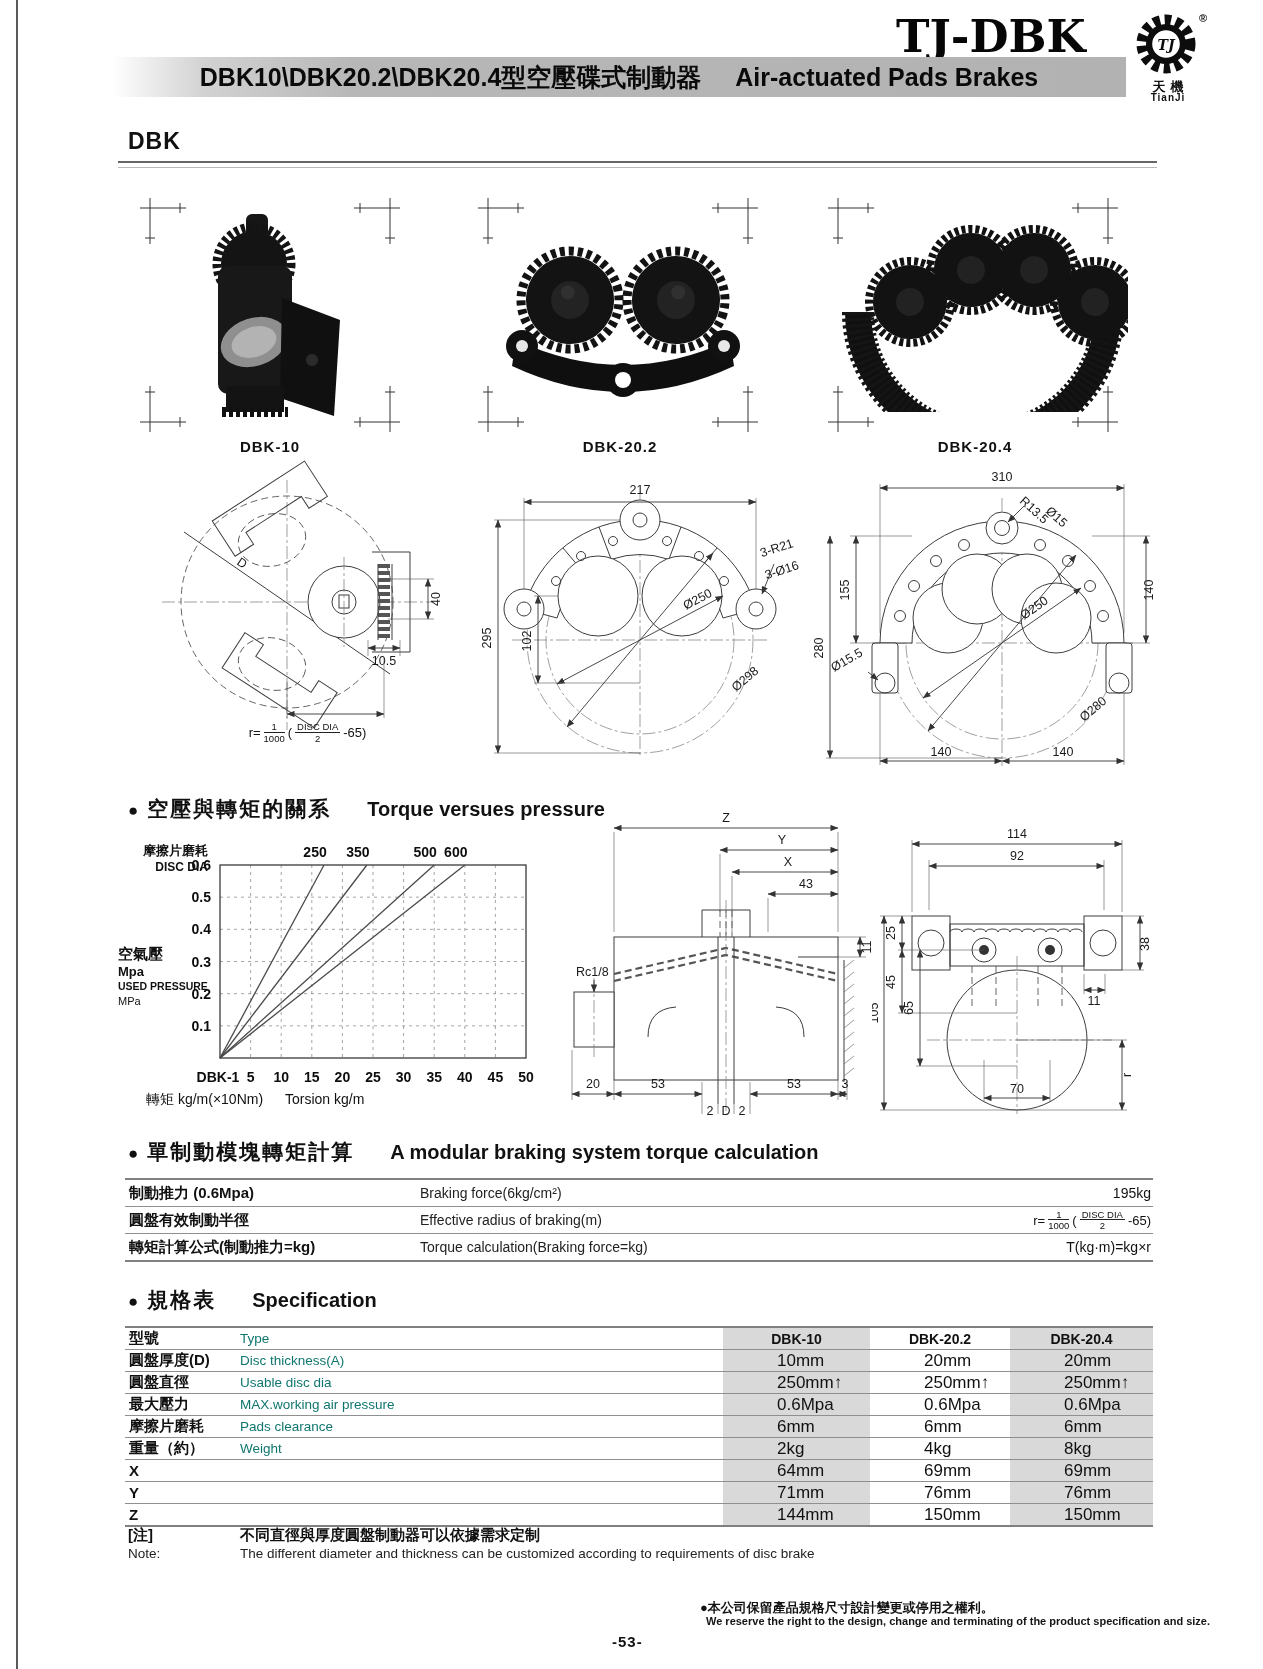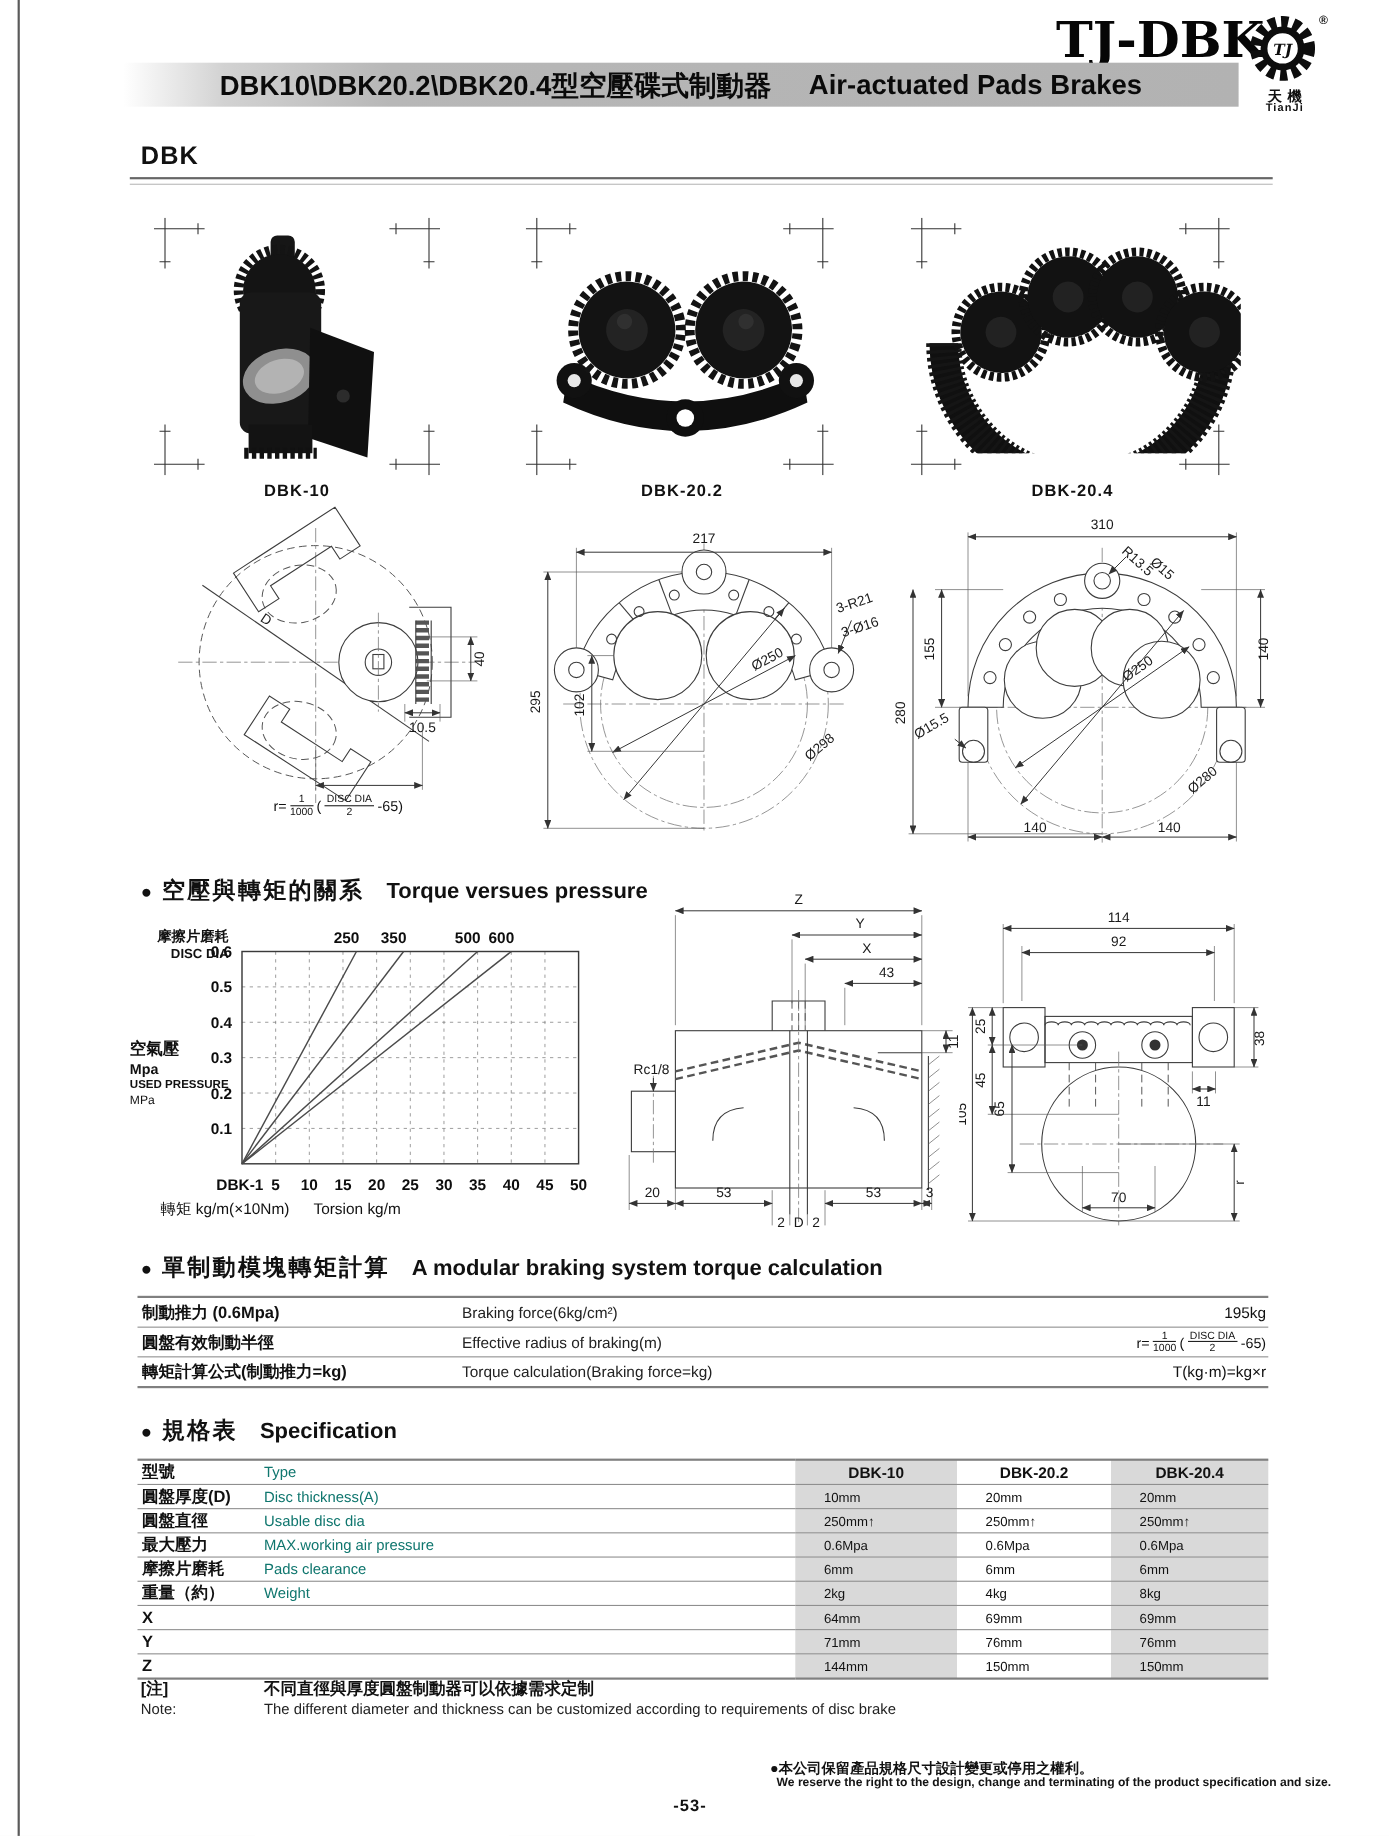--- a/index.html
+++ b/index.html
@@ -1,35 +1,35 @@
 <!DOCTYPE html>
 <html><head>
 <meta charset="utf-8">
 <style>
   body{margin:0;background:#e9e9e9}
   .page{position:relative;width:1263px;height:1669px;margin:0 auto;background:#fff;
         font-family:"Liberation Sans","DejaVu Sans",sans-serif;color:#111;overflow:hidden}
   .abs{position:absolute}
   .leftrule{left:16px;top:0;width:2px;height:1669px;background:#5a5a5a}
-  .brand{left:960px;top:10px;font-family:"DejaVu Serif","Liberation Serif",serif;
+  .brand{left:896px;top:10px;font-family:"DejaVu Serif","Liberation Serif",serif;
          font-weight:bold;font-size:45px;color:#060606;white-space:nowrap}
   .banner{left:112px;top:57px;width:1014px;height:40px;
           background:linear-gradient(90deg,#ffffff 0%,#d2d2d2 9%,#b7b7b7 24%,#b2b2b2 100%);
           display:flex;align-items:center;justify-content:center;gap:34px;
           font-weight:bold;font-size:25px;color:#0a0a0a;white-space:nowrap}
   .logo{left:1126px;top:10px;width:84px;text-align:center;line-height:1.05}
   .logo .cjk{font-weight:bold;font-size:13px;letter-spacing:5px;padding-left:5px}
   .logo .en{font-weight:bold;font-size:10px;letter-spacing:1px}
   .dbk-label{left:128px;top:128px;font-size:23px;font-weight:bold;letter-spacing:1px}
   .dbk-rule{left:118px;top:161px;width:1039px;height:4px;border-top:2px solid #666;border-bottom:1px solid #b8b8b8}
   .caption{font-weight:bold;font-size:15px;letter-spacing:1px;text-align:center;white-space:nowrap}
   .sect{display:flex;align-items:baseline;font-weight:bold;white-space:nowrap}
   .sect .bullet{font-size:17px;margin-right:9px}
   .sect .cjk{font-size:21px;letter-spacing:2px}
-  .sect .en{font-size:20px;margin-left:20px}
+  .sect .en{font-size:20px;margin-left:36px}
   svg .t{font-size:12.5px;fill:#1a1a1a}
   svg .dln{stroke:#3d3d3d;stroke-width:1;fill:none}
   svg .dlnf{stroke:#3d3d3d;stroke-width:1;fill:#fff}
   svg .dim{stroke:#333;stroke-width:.9;fill:none}
   svg .ext{stroke:#555;stroke-width:.6;fill:none}
   svg .cl{stroke:#777;stroke-width:.7;fill:none;stroke-dasharray:13 3 3 3}
   svg .dsh{stroke:#555;stroke-width:.9;fill:none;stroke-dasharray:7 4}
   svg .crop{stroke:#333;stroke-width:1;fill:none}
   svg .grid{stroke:#808080;stroke-width:.7;stroke-dasharray:3 4;fill:none}
   svg .frame{fill:none;stroke:#3a3a3a;stroke-width:1.3}
@@ -48,21 +48,21 @@
   table.ttable .c2{font-size:14px;color:#222}
   table.ttable .val{text-align:right;font-size:14px;padding-right:2px}
   table.stable{position:absolute;left:125px;top:1326px;width:1028px;border-collapse:collapse;font-size:15px;
         border-top:2px solid #808080;border-bottom:2px solid #808080}
   table.stable td{height:21px;padding:0;vertical-align:middle}
   table.stable tr+tr td{border-top:1.4px solid #8f8f8f}
   table.stable .c1{padding-left:4px;font-weight:bold}
   table.stable .c2{font-size:13.5px;color:#0f766e}
   table.stable .g{background:#d9d9d9}
   table.stable .m{text-align:center;font-size:14px;font-weight:bold}
-  table.stable .v{padding-left:26px;font-size:12px}
+  table.stable .v{padding-left:54px;font-size:17px}
   .notelbl{font-weight:bold;font-size:15px}
   .notetxt{font-weight:bold;font-size:15px}
   .noteen{font-size:13.5px;color:#222}
   .foot-cjk{font-weight:bold;font-size:13px}
   .foot-en{font-weight:bold;font-size:11px;color:#151515}
   .pagenum{font-weight:bold;font-size:15px;letter-spacing:1px}
 </style>
 </head>
 <body>
 

